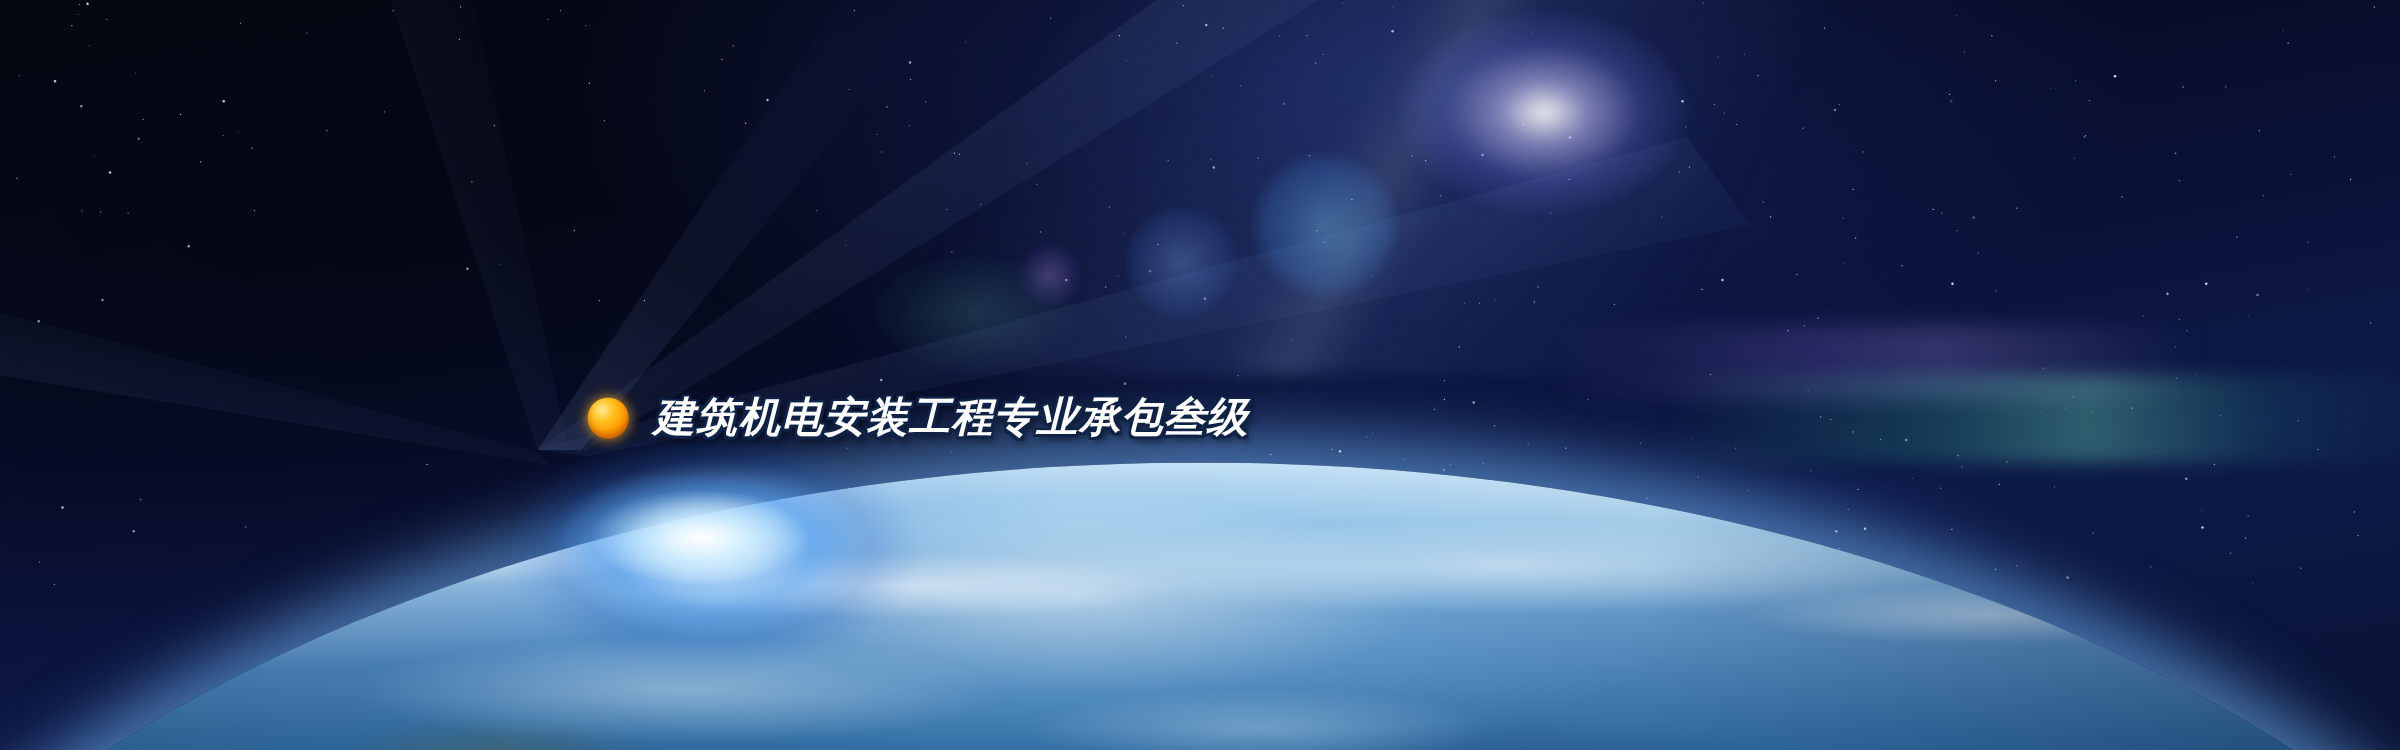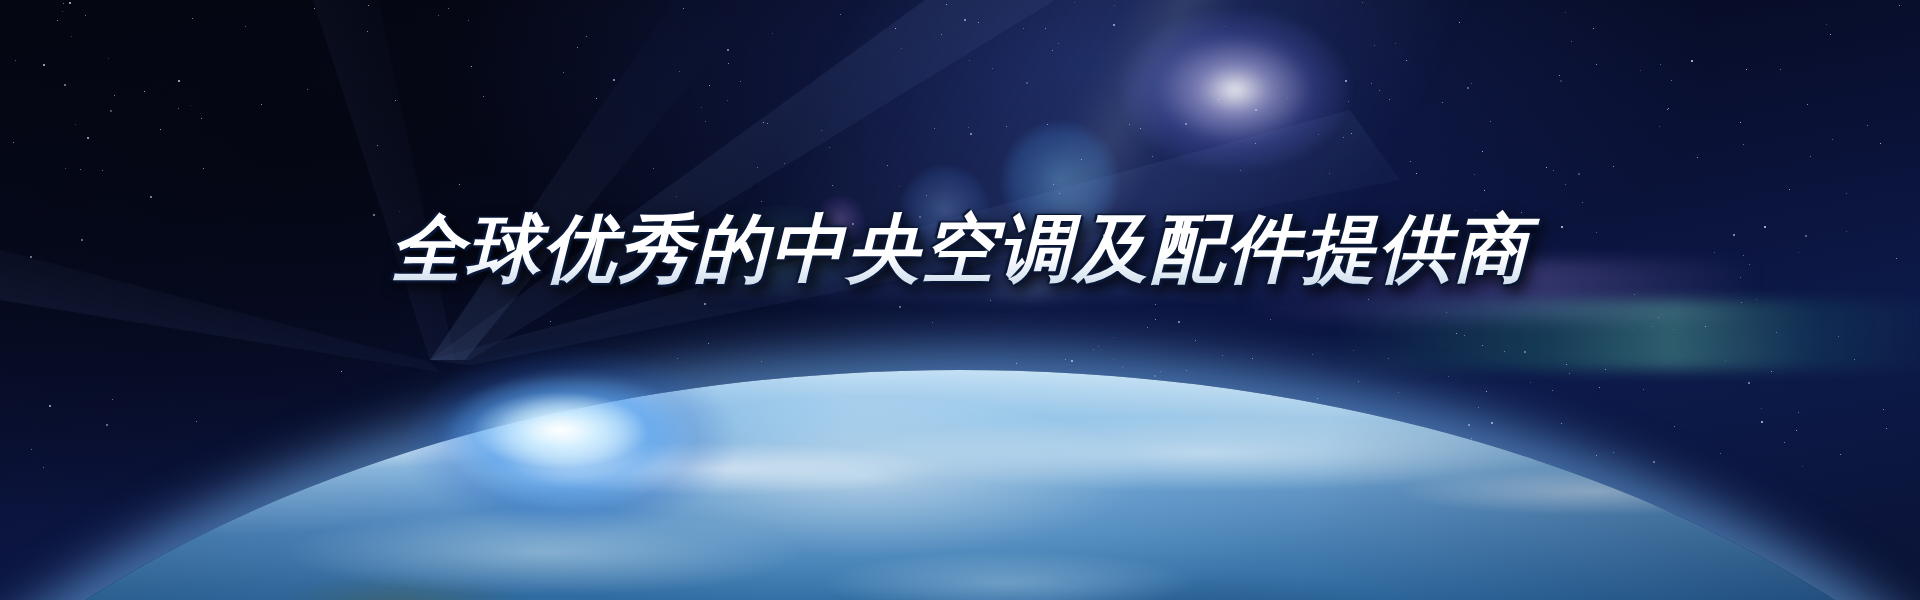--- a/index.html
+++ b/index.html
@@ -549,21 +549,24 @@
   </div>
 
   <div class="sunglow"></div>
   <div class="sunglow2"></div>
 
   <div class="flare flare-violet"></div>
   <div class="flare flare-green"></div>
 
   <div class="content">
 
-    <div class="headline">全球优秀的中央空调及配件提供商</div>
 
     <div class="bullets">
 
+      <div class="bullet-row">
+        <span class="bullet-dot"></span>
+        <span class="bullet-text">建筑机电安装工程专业承包叁级</span>
+      </div>
 
 
     </div>
   </div>
 </div>
 
 </body></html>

